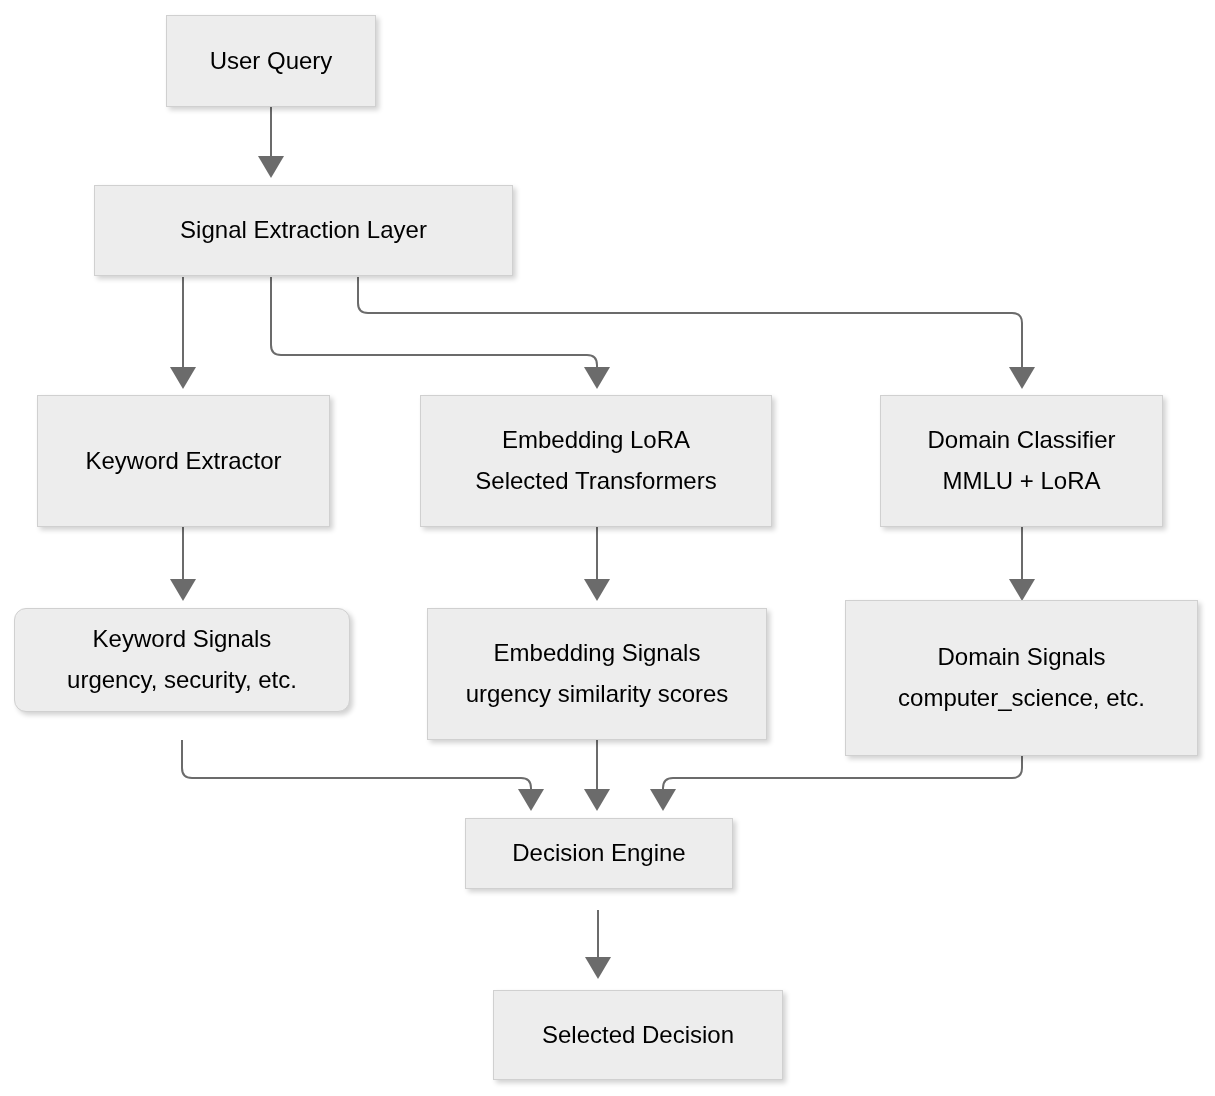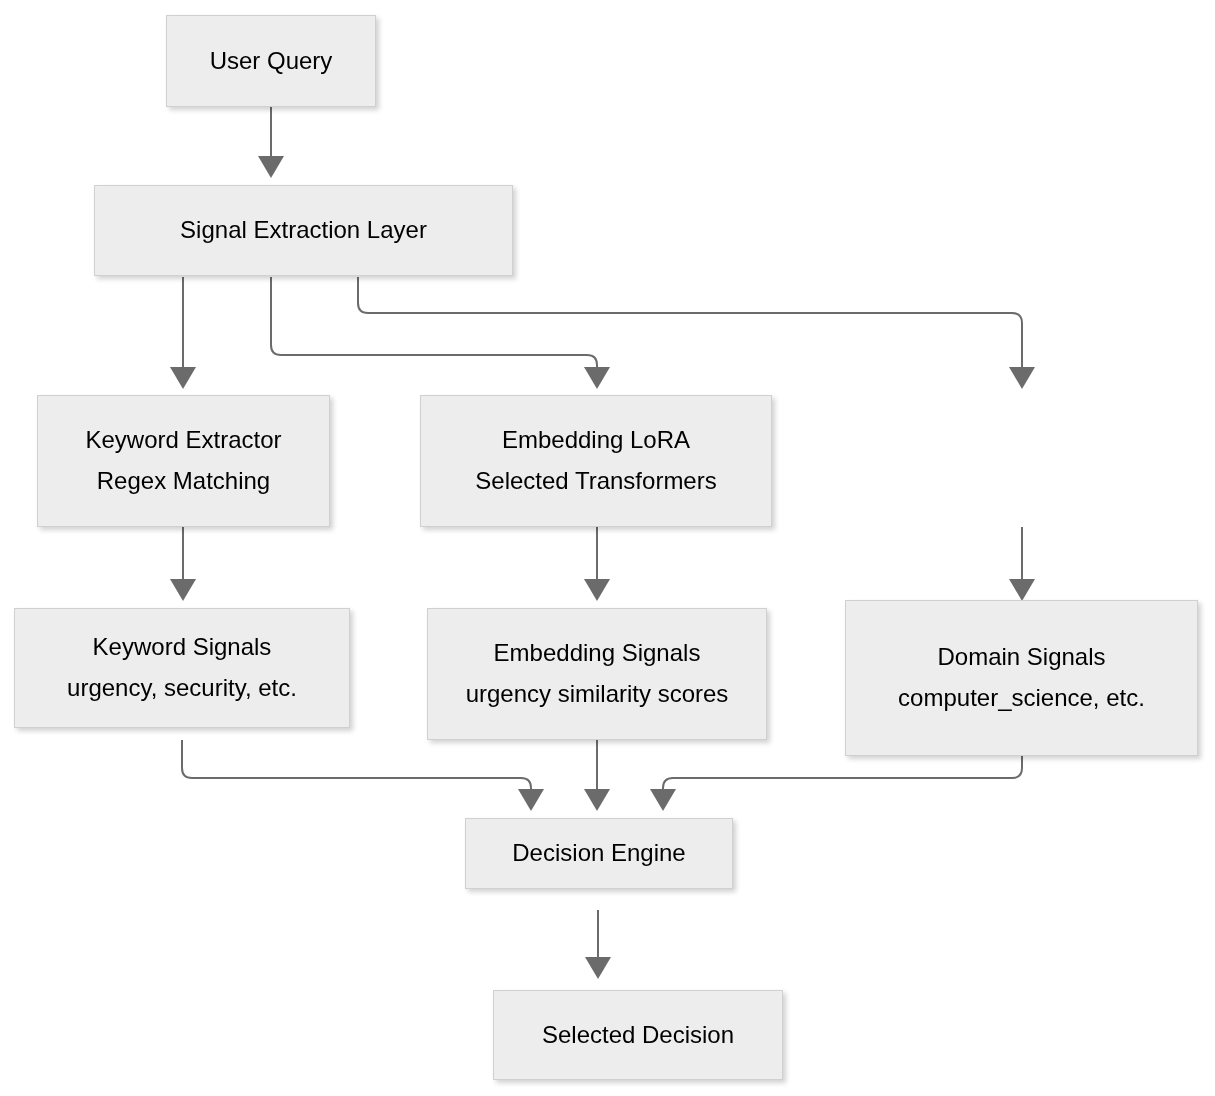--- a/index.html
+++ b/index.html
@@ -50,21 +50,21 @@
     display: block;
     white-space: nowrap;
     text-align: center;
   }
   
   #n-user-query        { left: 166px; top:  15px; width: 210px; height:  92px; }
   #n-signal-extraction { left:  94px; top: 185px; width: 419px; height:  91px; }
   #n-keyword-extractor { left:  37px; top: 395px; width: 293px; height: 132px; }
   #n-embedding-model   { left: 420px; top: 395px; width: 352px; height: 132px; }
   #n-domain-classifier { left: 880px; top: 395px; width: 283px; height: 132px; }
-  #n-keyword-signals   { left:  14px; top: 608px; width: 336px; height: 120px; }
+  #n-keyword-signals   { left:  14px; top: 608px; width: 336px; height: 104px; border-radius: 12px; }
   #n-embedding-signals { left: 427px; top: 608px; width: 340px; height: 132px; }
   #n-domain-signals    { left: 845px; top: 600px; width: 353px; height: 156px; }
   #n-decision-engine   { left: 465px; top: 818px; width: 268px; height:  71px; }
   #n-selected-decision { left: 453px; top: 990px; width: 290px; height:  90px; margin-left: 40px; }
 </style>
 </head>
 <body>
 
 <div id="canvas">
 
@@ -129,28 +129,31 @@
   <div class="node" id="n-user-query">
     <span>User Query</span>
   </div>
 
   <div class="node" id="n-signal-extraction">
     <span>Signal Extraction Layer</span>
   </div>
 
   <div class="node" id="n-keyword-extractor">
     <span>Keyword Extractor</span>
-    <span>Regex Matching</span>
   </div>
 
   <div class="node" id="n-embedding-model">
     <span>Embedding LoRA</span>
     <span>Selected Transformers</span>
   </div>
 
+  <div class="node" id="n-domain-classifier">
+    <span>Domain Classifier</span>
+    <span>MMLU + LoRA</span>
+  </div>
 
   <div class="node" id="n-keyword-signals">
     <span>Keyword Signals</span>
     <span>urgency, security, etc.</span>
   </div>
 
   <div class="node" id="n-embedding-signals">
     <span>Embedding Signals</span>
     <span>urgency similarity scores</span>
   </div>

